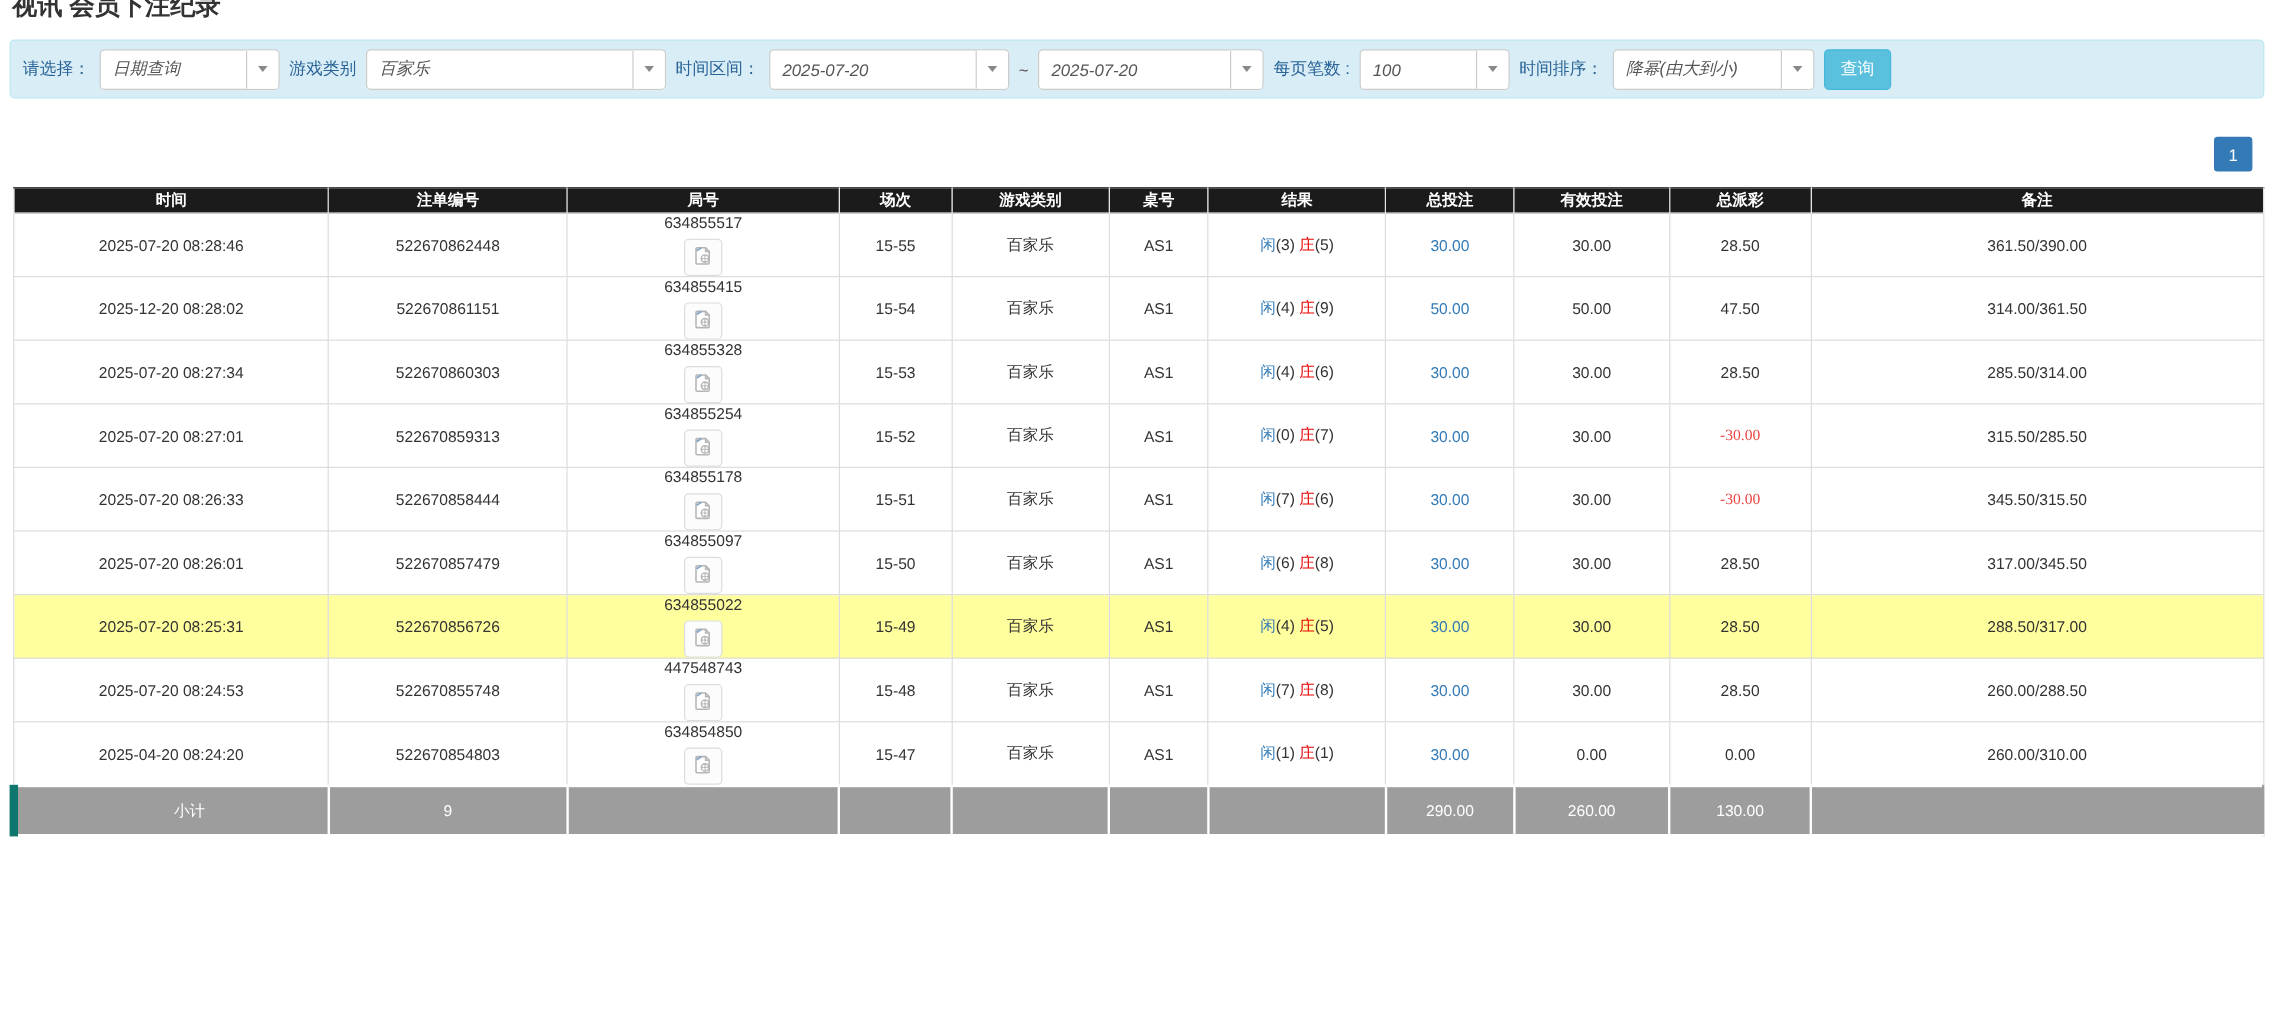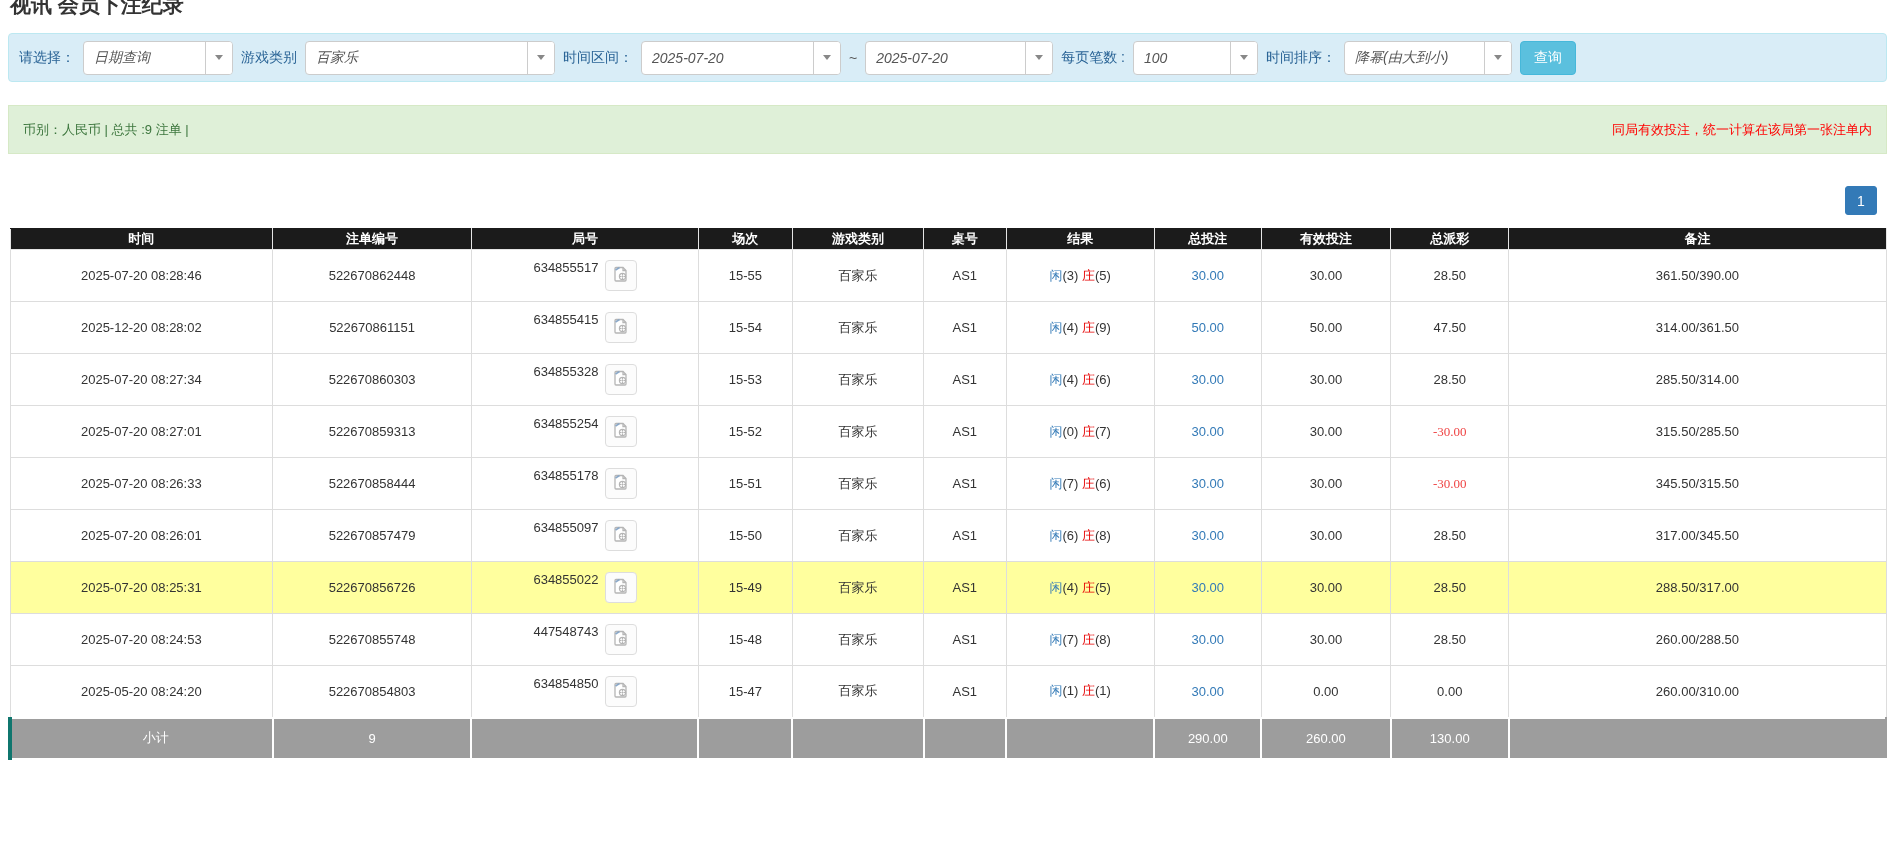--- a/index.html
+++ b/index.html
@@ -39,26 +39,26 @@
   
   table { width:100%; border-collapse:collapse; table-layout:fixed; font-size:13px; }
   thead th { background:#1b1b1b; color:#fff; font-weight:bold; height:21px; font-size:13px;
     border:1px solid #e5e5e5; border-top:1px solid #1b1b1b; text-align:center; }
   tbody td { background:#fff; height:52px; text-align:center; border:1px solid #ddd; color:#333; }
   tbody tr.highlight td { background:#ffff9e; }
   td.neg { color:#ef4444;font-family:Liberation Serif, serif; }
   .bet-link { color:#337ab7; text-decoration:none; cursor:pointer; }
   .res-player { color:#337ab7; }
   .res-banker { color:#e60000; }
-  .round-cell-inner { display:inline-flex; gap:6px; }
+  .round-cell-inner { display:inline-flex; align-items:center; gap:6px;flex-direction:column; }
   .video-btn { width:32px; height:31px; background:#fcfcfc; border:1px solid #ddd; border-radius:4px;
     display:inline-flex; align-items:center; justify-content:center; cursor:pointer; }
   tfoot td { background:#9d9d9d; color:#fff; height:41px; text-align:center;
     border:2px solid #fff; font-size:13px; }
-  tfoot tr td:first-child { border-left:4px solid #0f766e;padding-left:28px; }
+  tfoot tr td:first-child { border-left:7px solid #0f766e;padding-left:28px; }
   tfoot tr td:last-child { border-right:2px solid #9d9d9d; }
 </style>
 </head>
 <body>
 
 <div class="wrap">
 
   <h1 class="page-title">视讯 会员下注纪录</h1>
 
   <div class="filter-panel">
@@ -105,24 +105,20 @@
     <div class="sel" style="width:168px">
       <span class="sel-text">降幂(由大到小)</span>
       <span class="caret-box">
           <span class="caret"></span>
         </span>
     </div>
 
     <button class="btn-query">查询</button>
   </div>
 
-  <div class="summary-bar">
-    <span class="summary-left">币别：人民币 | 总共 :9 注单 |</span>
-    <span class="summary-right">同局有效投注，统一计算在该局第一张注单内</span>
-  </div>
 
   <div class="pager-row">
     <button class="page-btn">1</button>
   </div>
 
   <table>
     <colgroup id="table-cols">
         <col style="width: 14%;">
         <col style="width: 10.6%;">
         <col style="width: 12.1%;">
@@ -401,21 +397,21 @@
     <td>
       <span class="res-player">闲</span><span>(7)</span>
       <span class="res-banker">庄</span><span>(8)</span>
     </td>
     <td><a class="bet-link">30.00</a></td>
     <td>30.00</td>
     <td>28.50</td>
     <td>260.00/288.50</td>
   </tr>
         <tr>
-    <td>2025-05-20 08:24:20</td>
+    <td>2025-04-20 08:24:20</td>
     <td>522670854803</td>
     <td>
       <span class="round-cell-inner">
         <span>634854850</span>
         <button class="video-btn">
           <span>
             <svg width="18" height="18" viewBox="0 0 18 18" fill="none">
               <path d="M4 2.5 h7 l3 3 v9.5 a1 1 0 0 1 -1 1 h-9 a1 1 0 0 1 -1 -1 v-11.5 a1 1 0 0 1 1 -1 z" stroke="#b5b5b5" stroke-width="1.3" fill="#fff"></path>
               <path d="M11 2.5 v3 h3" stroke="#b5b5b5" stroke-width="1.3" fill="none"></path>
               <circle cx="10.5" cy="11.5" r="3.1" stroke="#b5b5b5" stroke-width="1.2" fill="#fff"></circle>

